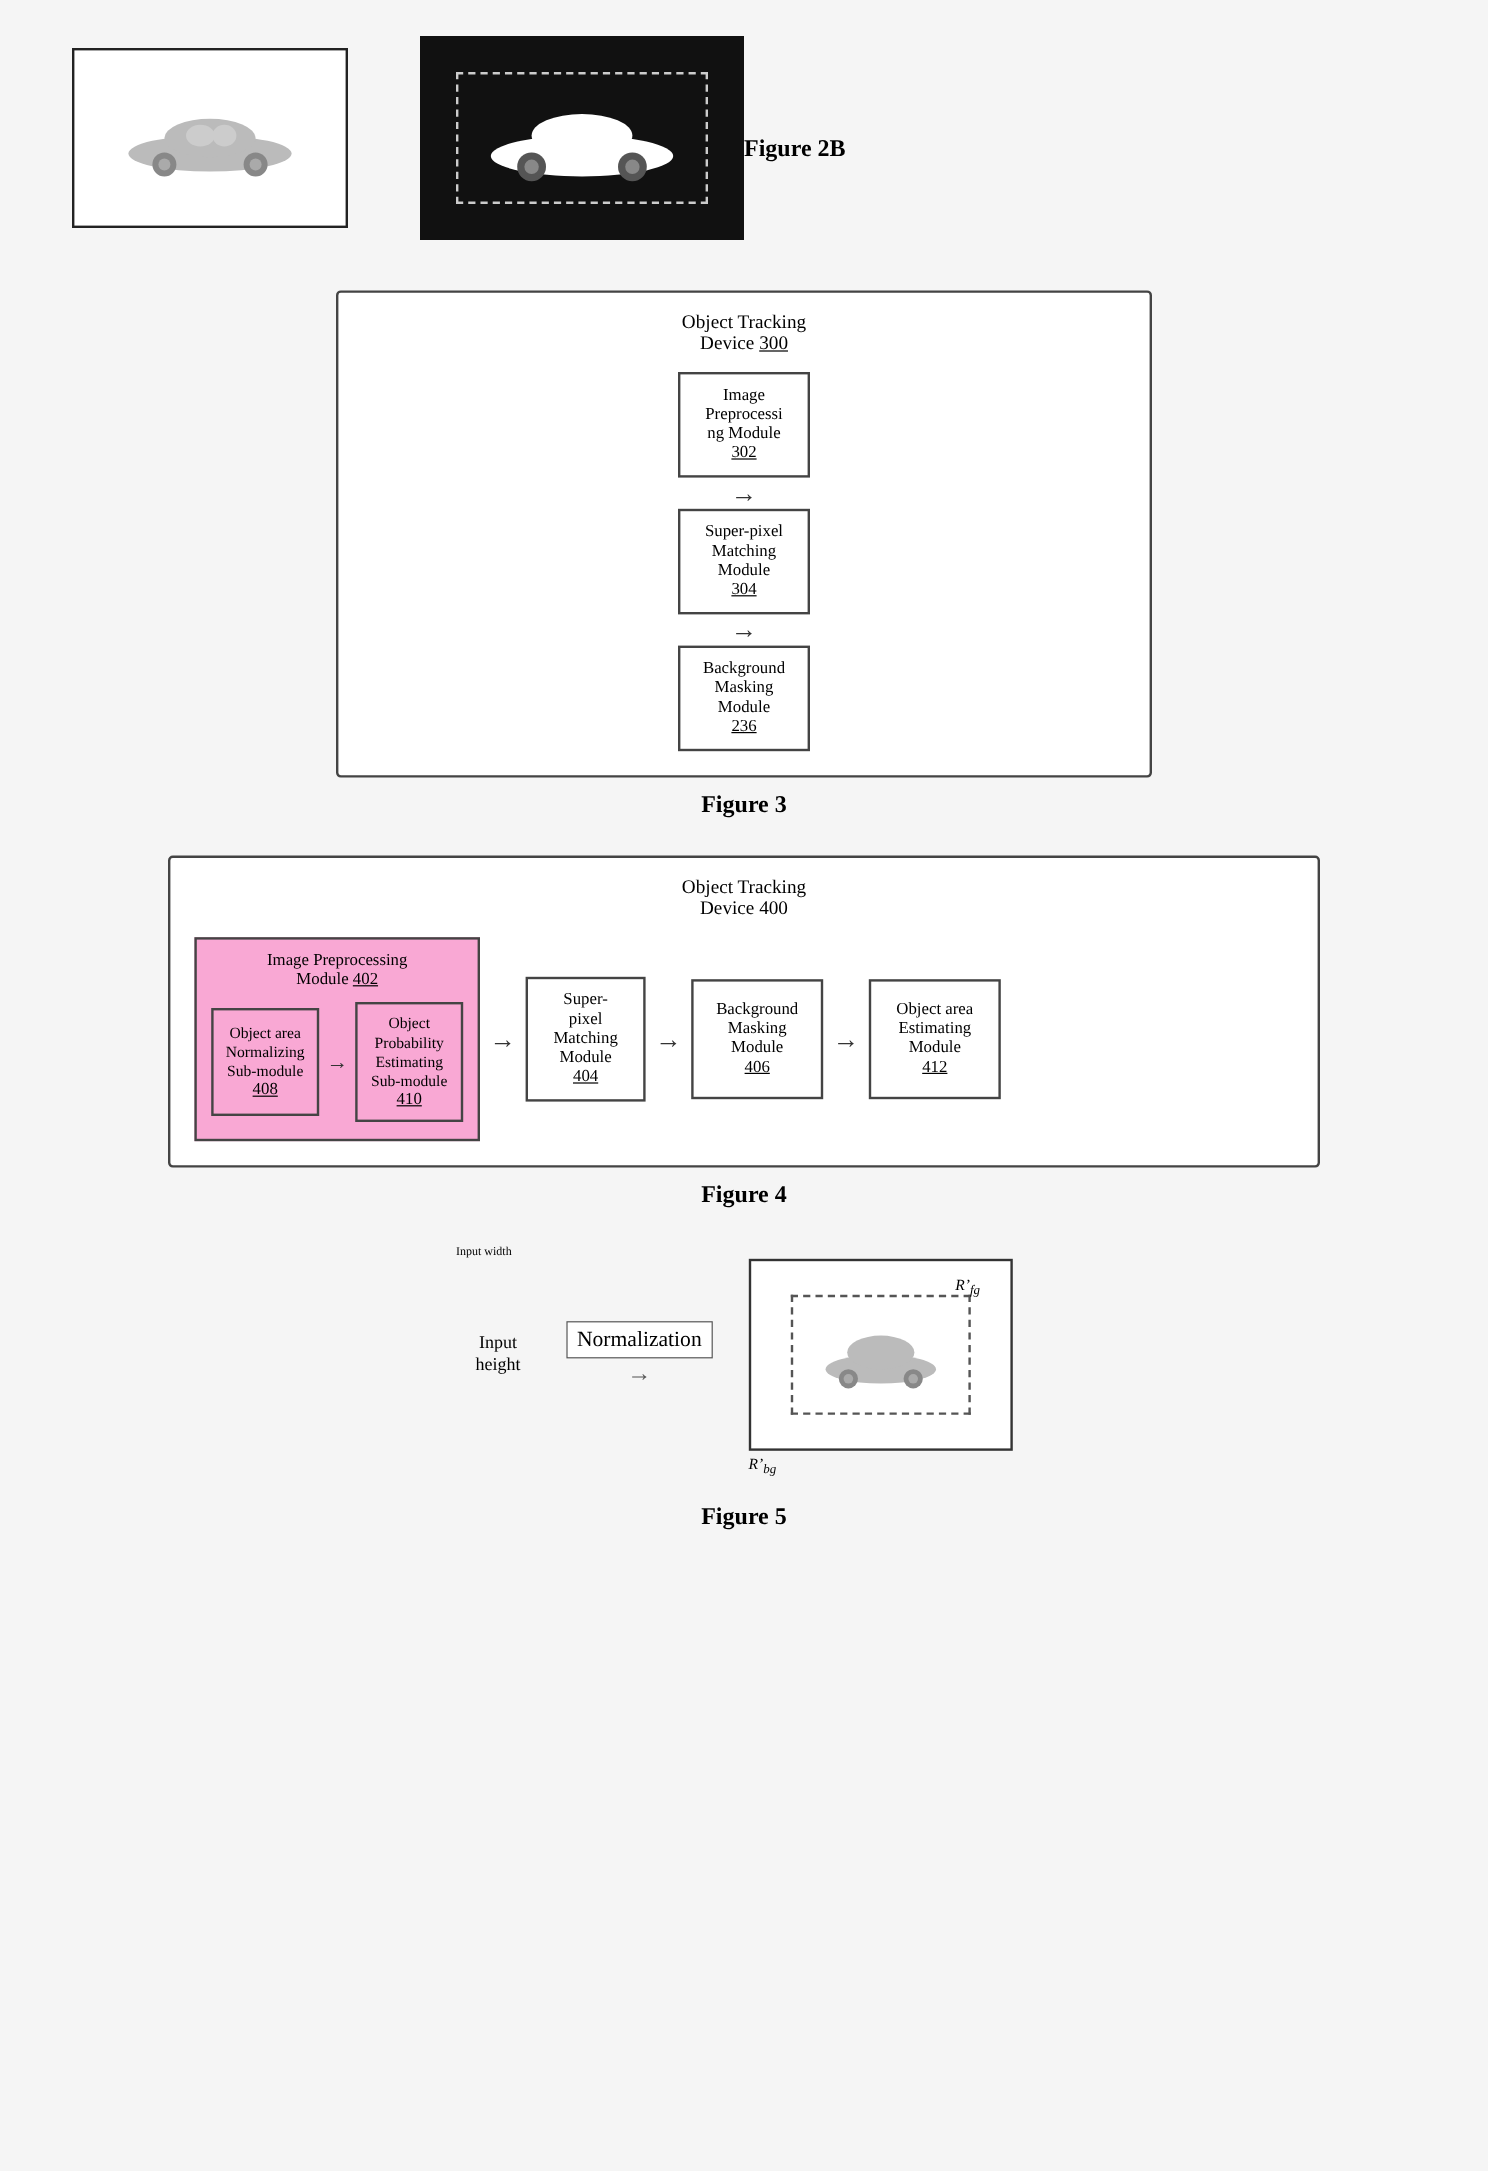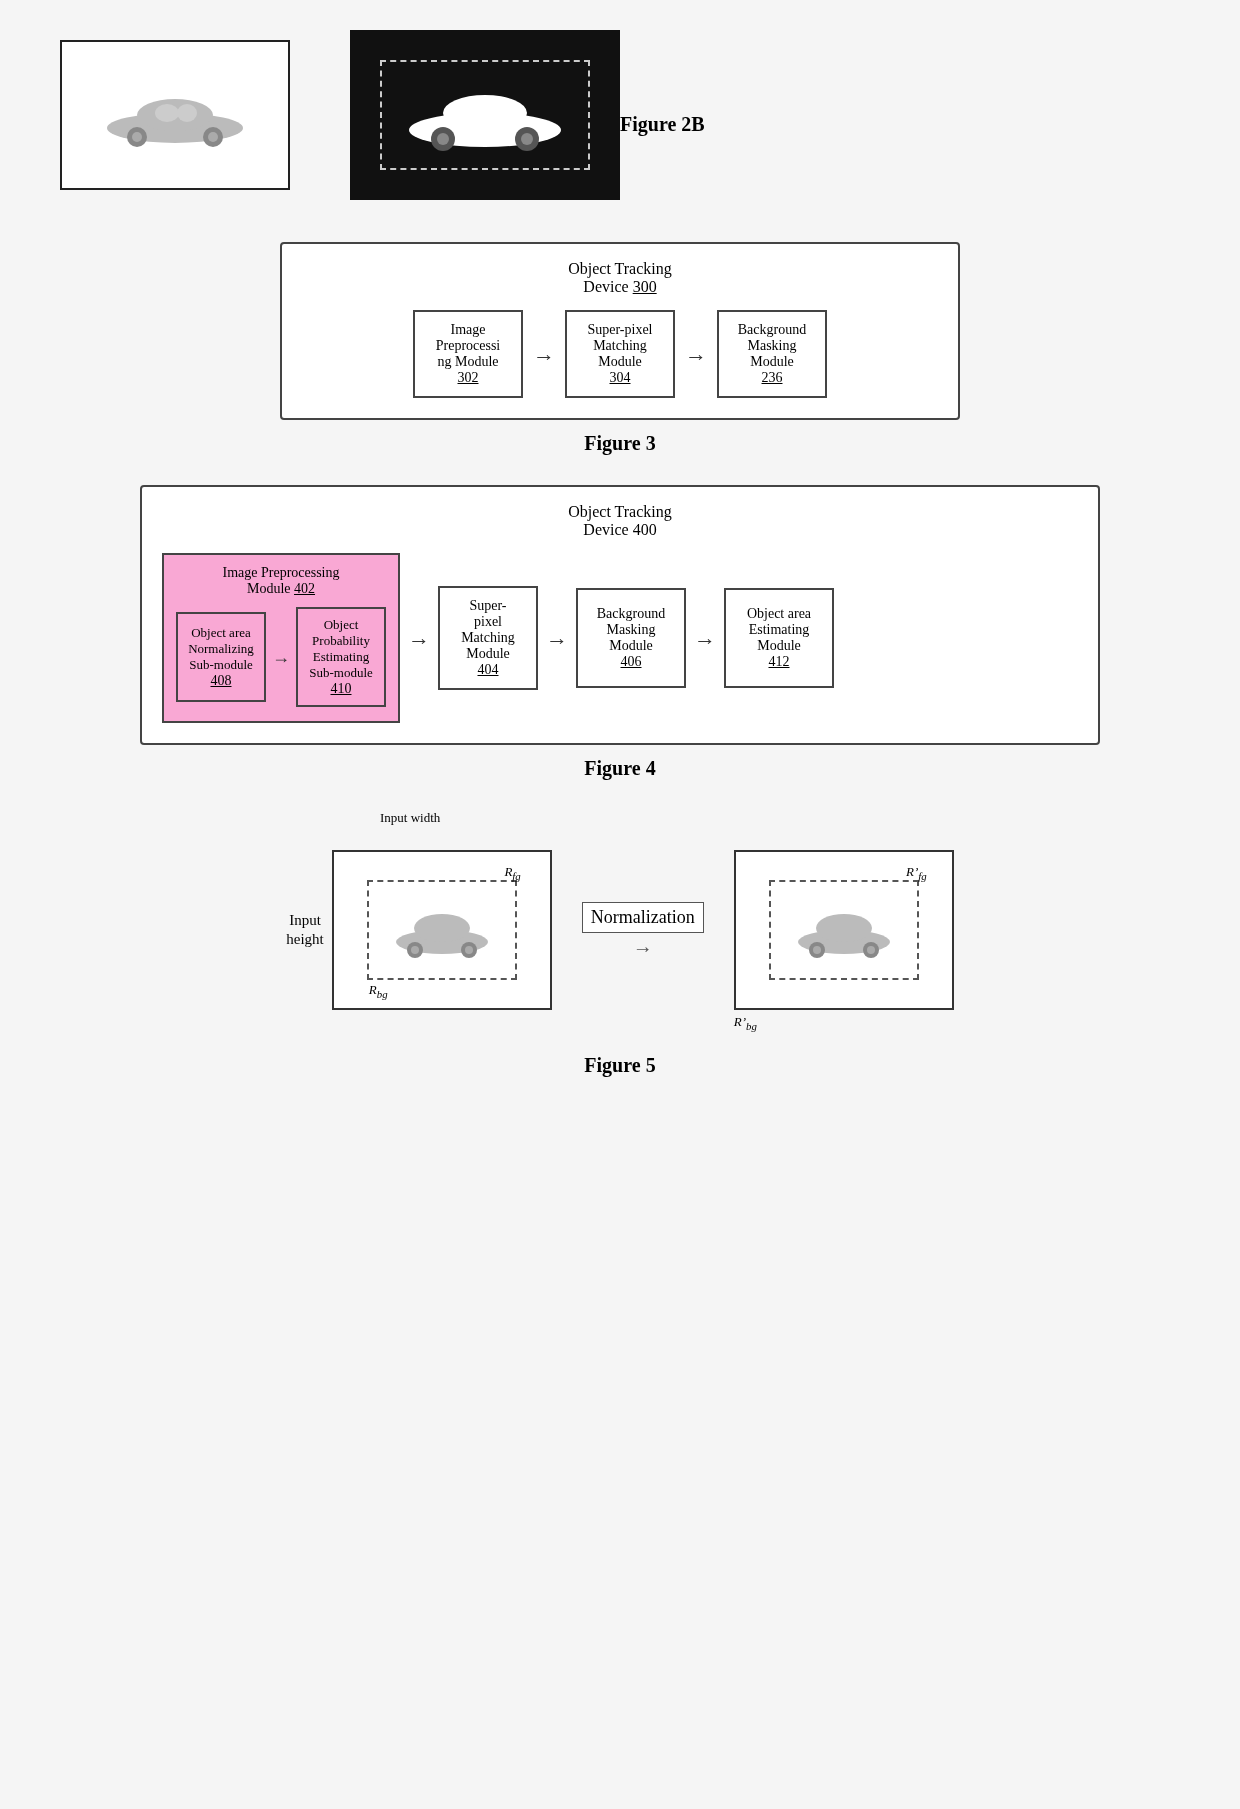--- a/index.html
+++ b/index.html
@@ -86,22 +86,22 @@
       width: 680px;
     }
     .device-title {
       text-align: center;
       font-size: 16px;
       margin-bottom: 14px;
     }
     .modules-row {
       display: flex;
       align-items: center;
-      gap: 10px;
-      justify-content: center;
+      justify-content: flex-end;
+      flex-direction: column;
     }
     .module-box {
       border: 2px solid #444;
       padding: 10px 14px;
       text-align: center;
       font-size: 14px;
       min-width: 110px;
       min-height: 80px;
       display: flex;
       flex-direction: column;
@@ -182,22 +182,22 @@
       margin-bottom: 20px;
     }
     .fig5-content {
       display: flex;
       flex-direction: column;
       align-items: center;
       position: relative;
       width: 700px;
     }
     .input-width-label {
-      font-size: 13px;
-      margin-bottom: 24px;
+      font-size: 10px;
+      margin-bottom: 0;
       margin-left: 60px;
       align-self: flex-start;
     }
     .fig5-row {
       display: flex;
       align-items: center;
       gap: 30px;
     }
     .fig5-left-container {
       display: flex;
@@ -396,35 +396,20 @@
 <div class="figure-5-section">
   <div class="fig5-content">
     <div class="input-width-label" style="margin-left:110px;">Input width</div>
     <div class="fig5-row">
       <div class="fig5-left-container">
         <div class="input-height-label">
           <span>Input</span>
           <span>height</span>
         </div>
 
-        <div class="fig5-outer-box">
-          <div class="fig5-inner-dashed">
-            <span class="rfg-label">R<sub>fg</sub></span>
-
-            <svg width="110" height="60" viewBox="0 0 110 60">
-              <ellipse cx="55" cy="42" rx="46" ry="12" fill="#bbb"></ellipse>
-              <ellipse cx="55" cy="28" rx="28" ry="14" fill="#bbb"></ellipse>
-              <circle cx="28" cy="50" r="8" fill="#888"></circle>
-              <circle cx="28" cy="50" r="4" fill="#aaa"></circle>
-              <circle cx="82" cy="50" r="8" fill="#888"></circle>
-              <circle cx="82" cy="50" r="4" fill="#aaa"></circle>
-            </svg>
-            <span class="rbg-label">R<sub>bg</sub></span>
-          </div>
-        </div>
       </div>
 
       <div class="normalization-arrow">
         <div class="norm-box">Normalization</div>
         <div style="font-size:20px; color:#555; margin-top:2px;">→</div>
       </div>
 
       <div style="position:relative;">
         <div class="fig5-outer-box">
           <div class="fig5-inner-dashed">

